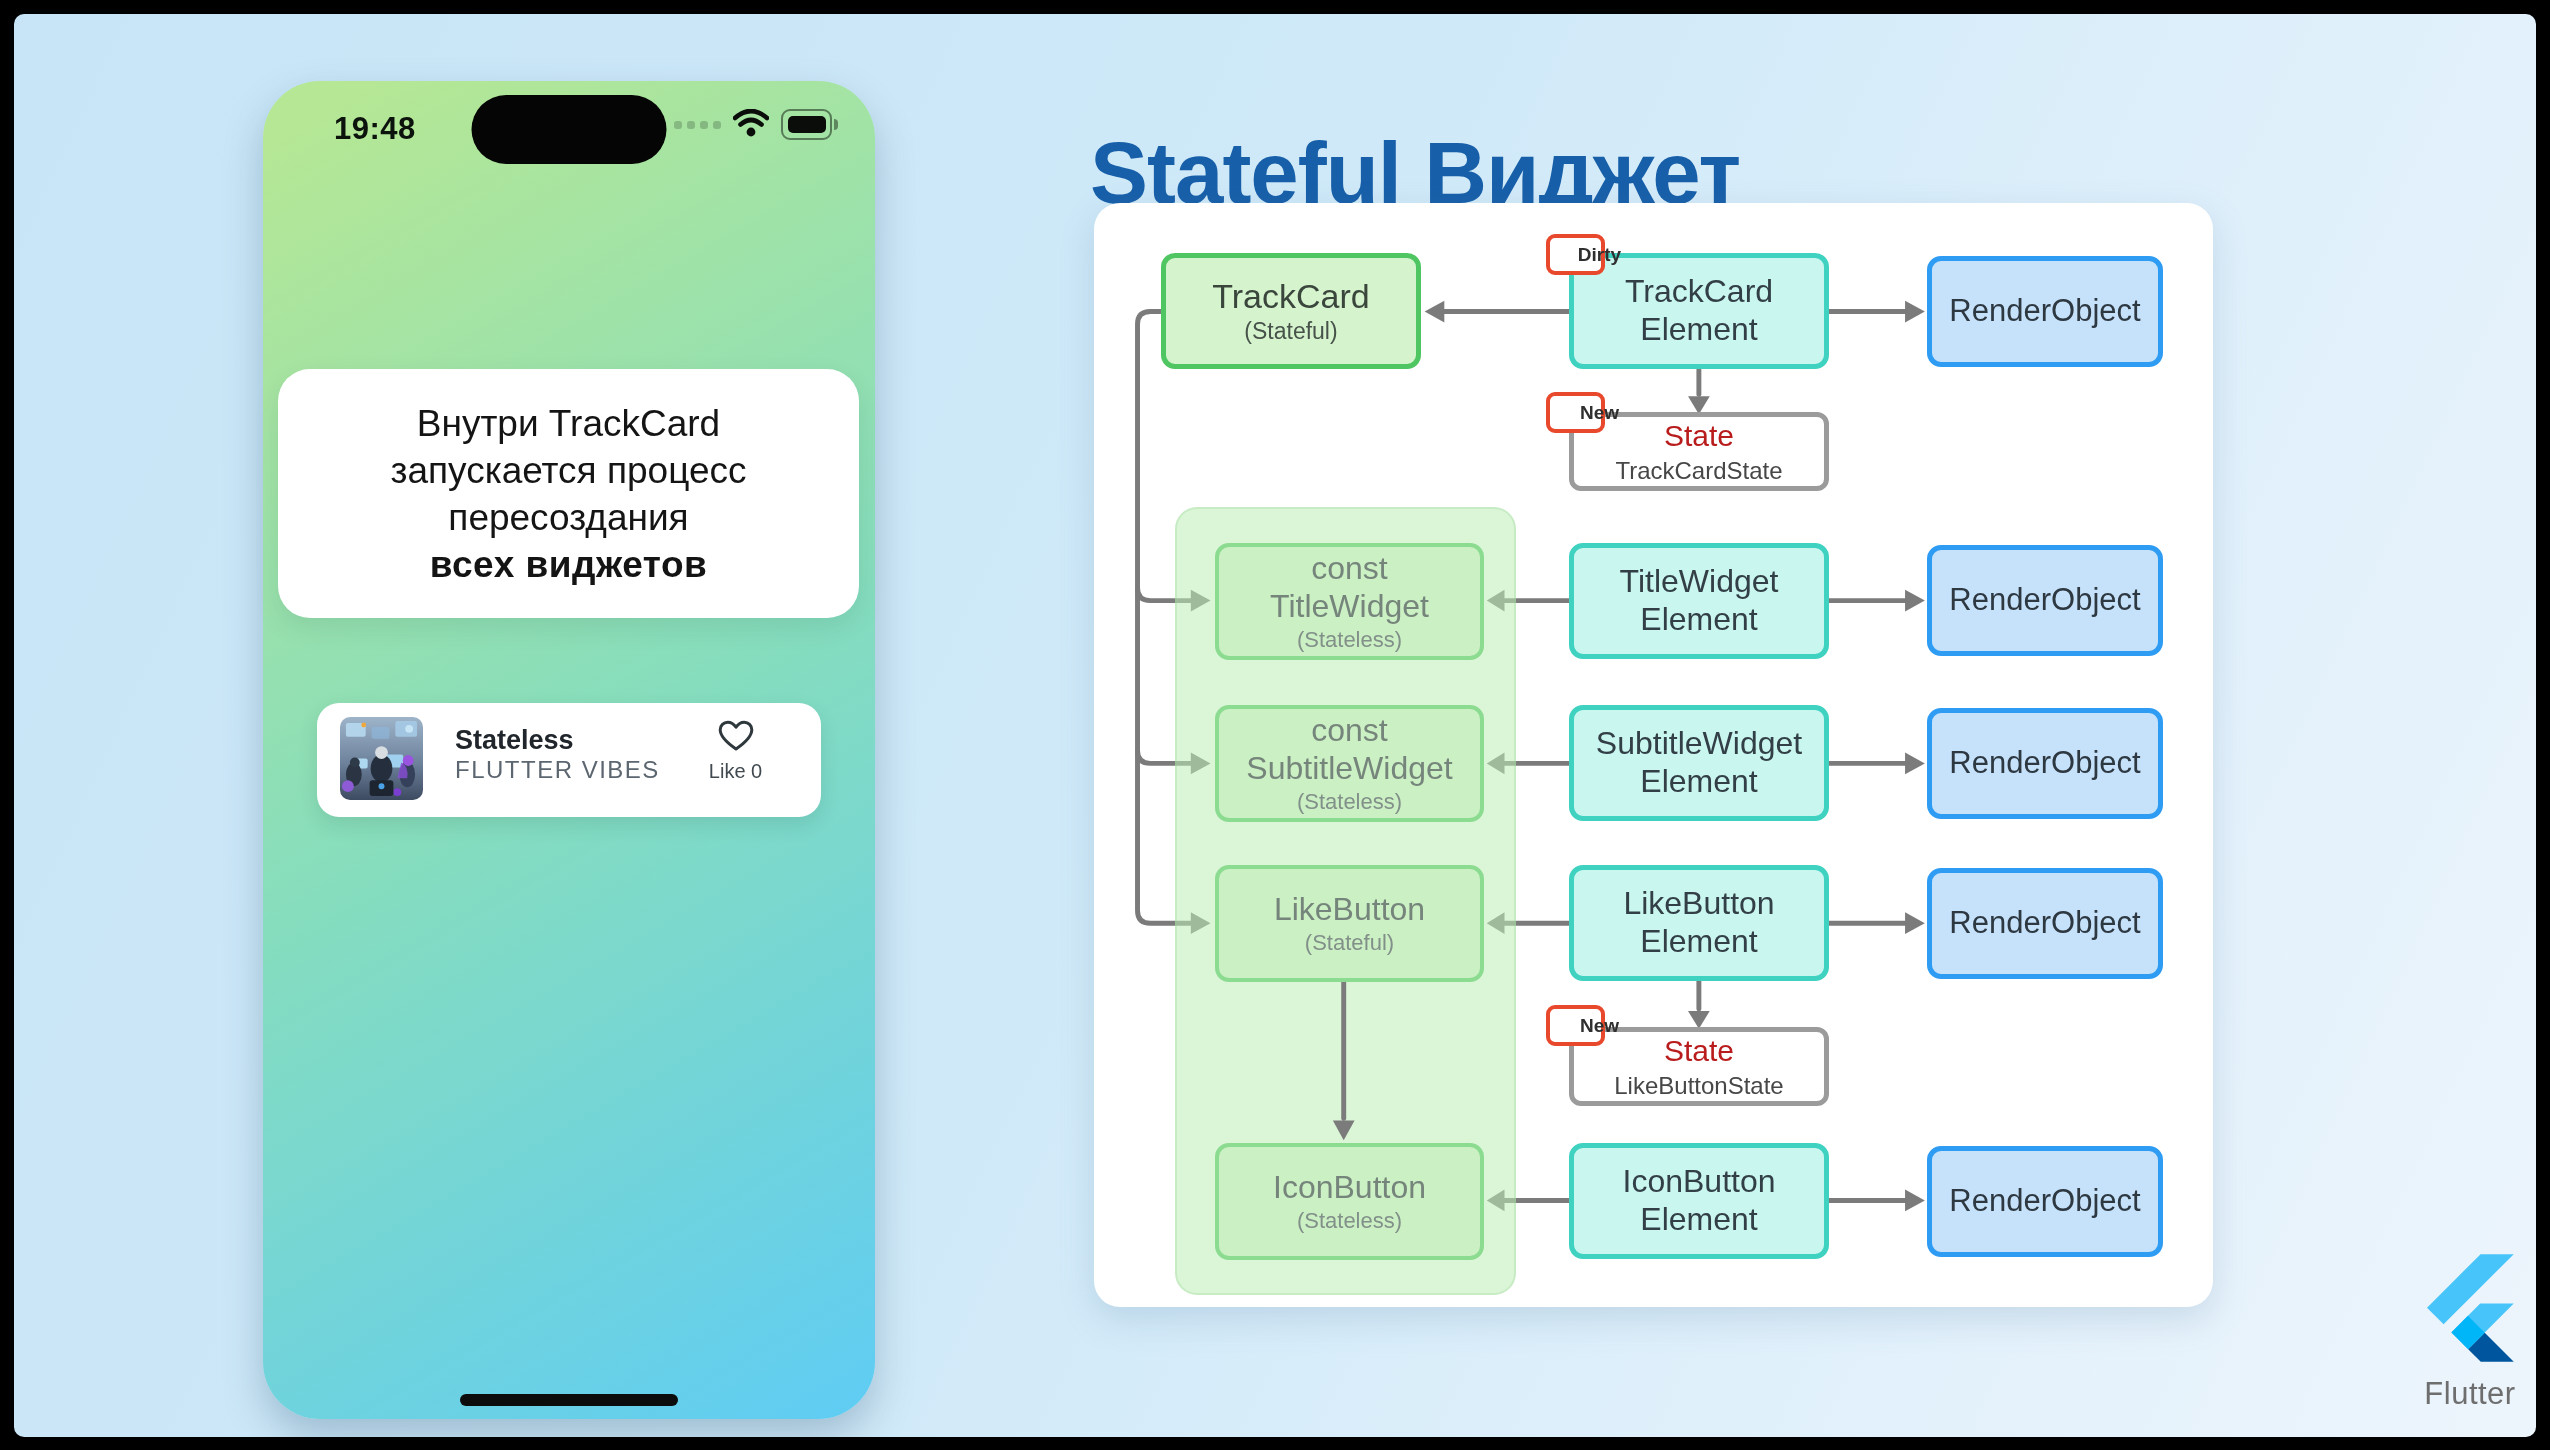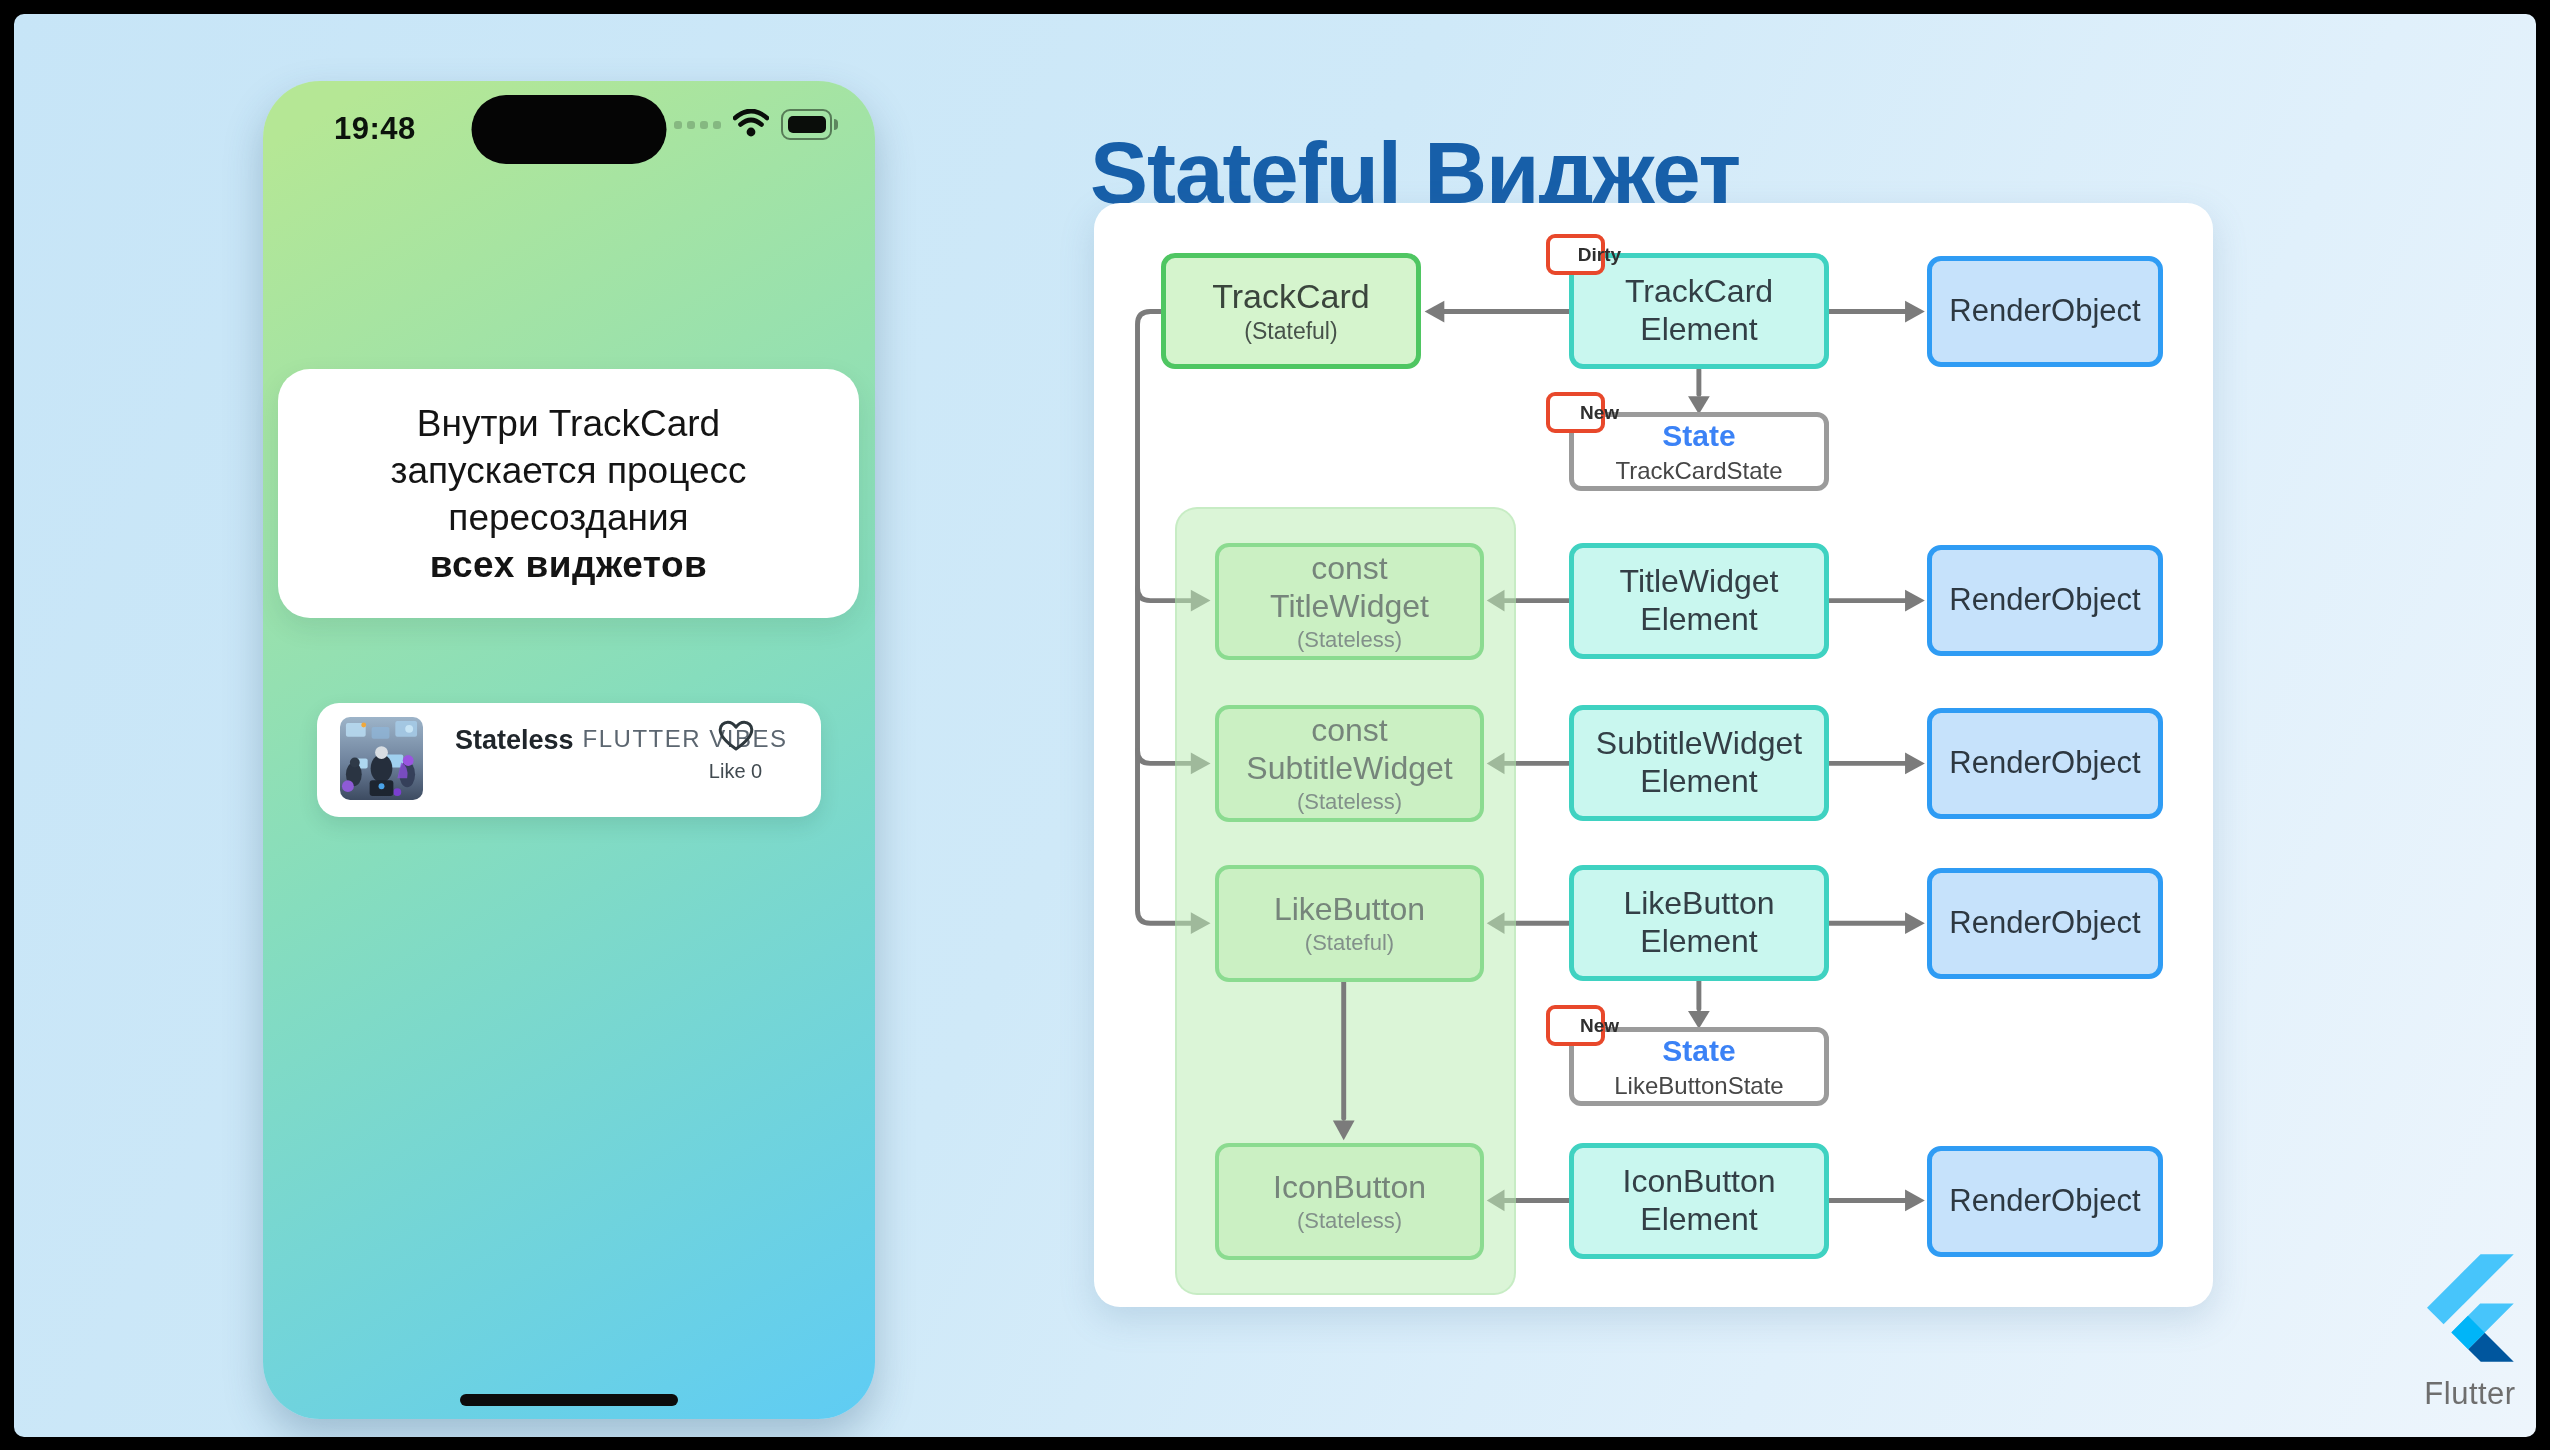--- a/index.html
+++ b/index.html
@@ -40,21 +40,21 @@
     display:flex;flex-direction:column;align-items:center;justify-content:center;
     font-size:37px;line-height:47px;color:#141414;text-align:center;
   }
   .message-card .bold{font-weight:700;letter-spacing:0.5px;}
 
   .track-card{
     position:absolute;left:54px;top:622px;width:504px;height:114px;background:#fff;border-radius:22px;
     box-shadow:0 8px 20px rgba(20,60,50,.12);
   }
   .album-art{position:absolute;left:23px;top:14px;width:83px;height:83px;border-radius:10px;overflow:hidden;}
-  .track-meta{position:absolute;left:138px;top:22px;display:flex;flex-direction:row;gap:9px;}
+  .track-meta{position:absolute;left:138px;top:22px;display:flex;flex-direction:column;gap:0;}
   .track-title{font-size:27px;font-weight:700;color:#20262b;}
   .track-subtitle{font-size:24px;color:#5c6670;letter-spacing:1.5px;}
   .like-block{position:absolute;right:51px;top:16px;width:69px;display:flex;flex-direction:column;
     align-items:center;gap:3px;cursor:pointer;}
   .like-count{font-size:20px;color:#414a50;}
   .home-indicator{position:absolute;left:50%;bottom:13px;transform:translateX(-50%);
     width:218px;height:12px;border-radius:7px;background:#0c0c0c;}
 
   
   .headline{
@@ -79,21 +79,21 @@
   .box-const{background:#cbf0c3;border:4px solid #8bdb90;}
   .box-element{background:#c9f7ef;border:5px solid #3fd2c1;}
   .box-render{background:#c6e2fb;border:5px solid #2f9cf4;}
   .box-state{background:#fff;border:5px solid #9b9b9b;border-radius:12px;}
   .t-main{font-size:34px;font-weight:500;color:#3a453c;}
   .t-sub{font-size:23px;color:#47524a;margin-top:2px;}
   .t-const{font-size:32px;font-weight:500;color:#76857b;}
   .t-const-sub{font-size:22px;color:#82908a;margin-top:2px;}
   .t-element{font-size:32px;font-weight:500;color:#333f46;}
   .t-render{font-size:31px;font-weight:500;color:#2d3841;}
-  .t-state{font-size:30px;font-weight:700;color:#3b82f6;}
+  .t-state{font-size:30px;font-weight:400;color:#b91c1c;}
   .t-state-sub{font-size:24px;color:#474747;margin-top:3px;}
   .badge{position:absolute;z-index:5;background:#fff;border:4px solid #e8482b;border-radius:9px;
     display:flex;align-items:center;justify-content:center;font-size:19px;font-weight:700;color:#2f2f2f;
     box-sizing:border-box;padding-left:48px;}
 
   
   .pos-trackcard{left:67px;top:50px;width:260px;height:116px;}
   .pos-el1{left:475px;top:50px;width:260px;height:116px;}
   .pos-ro1{left:833px;top:53px;width:236px;height:111px;}
   .pos-state1{left:475px;top:209px;width:260px;height:79px;}

